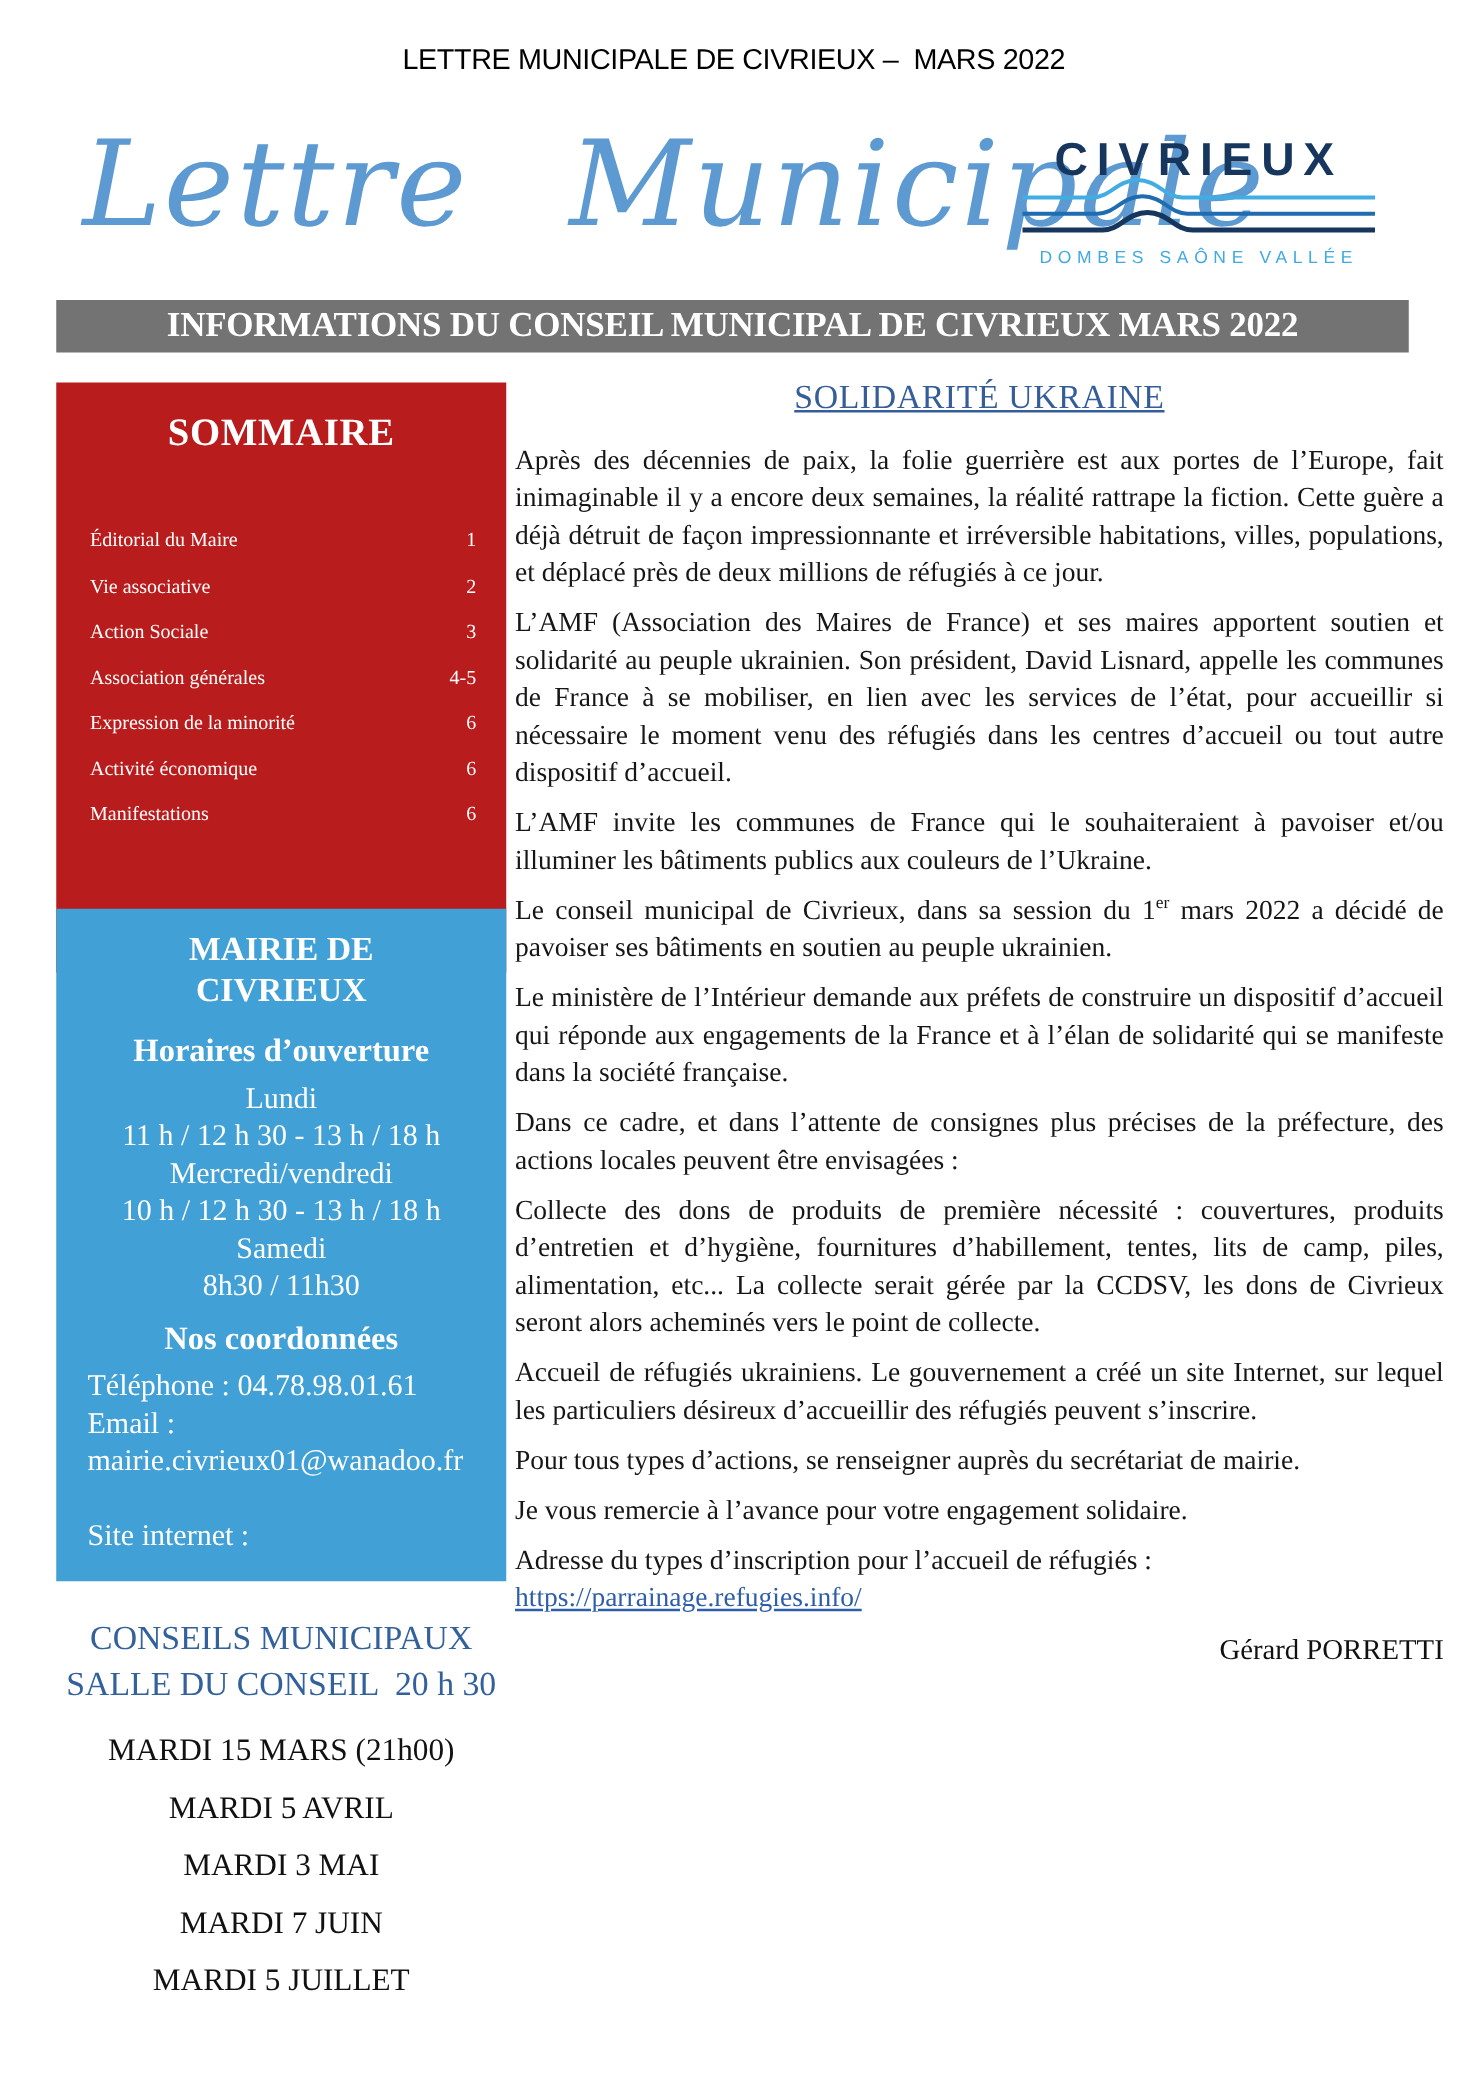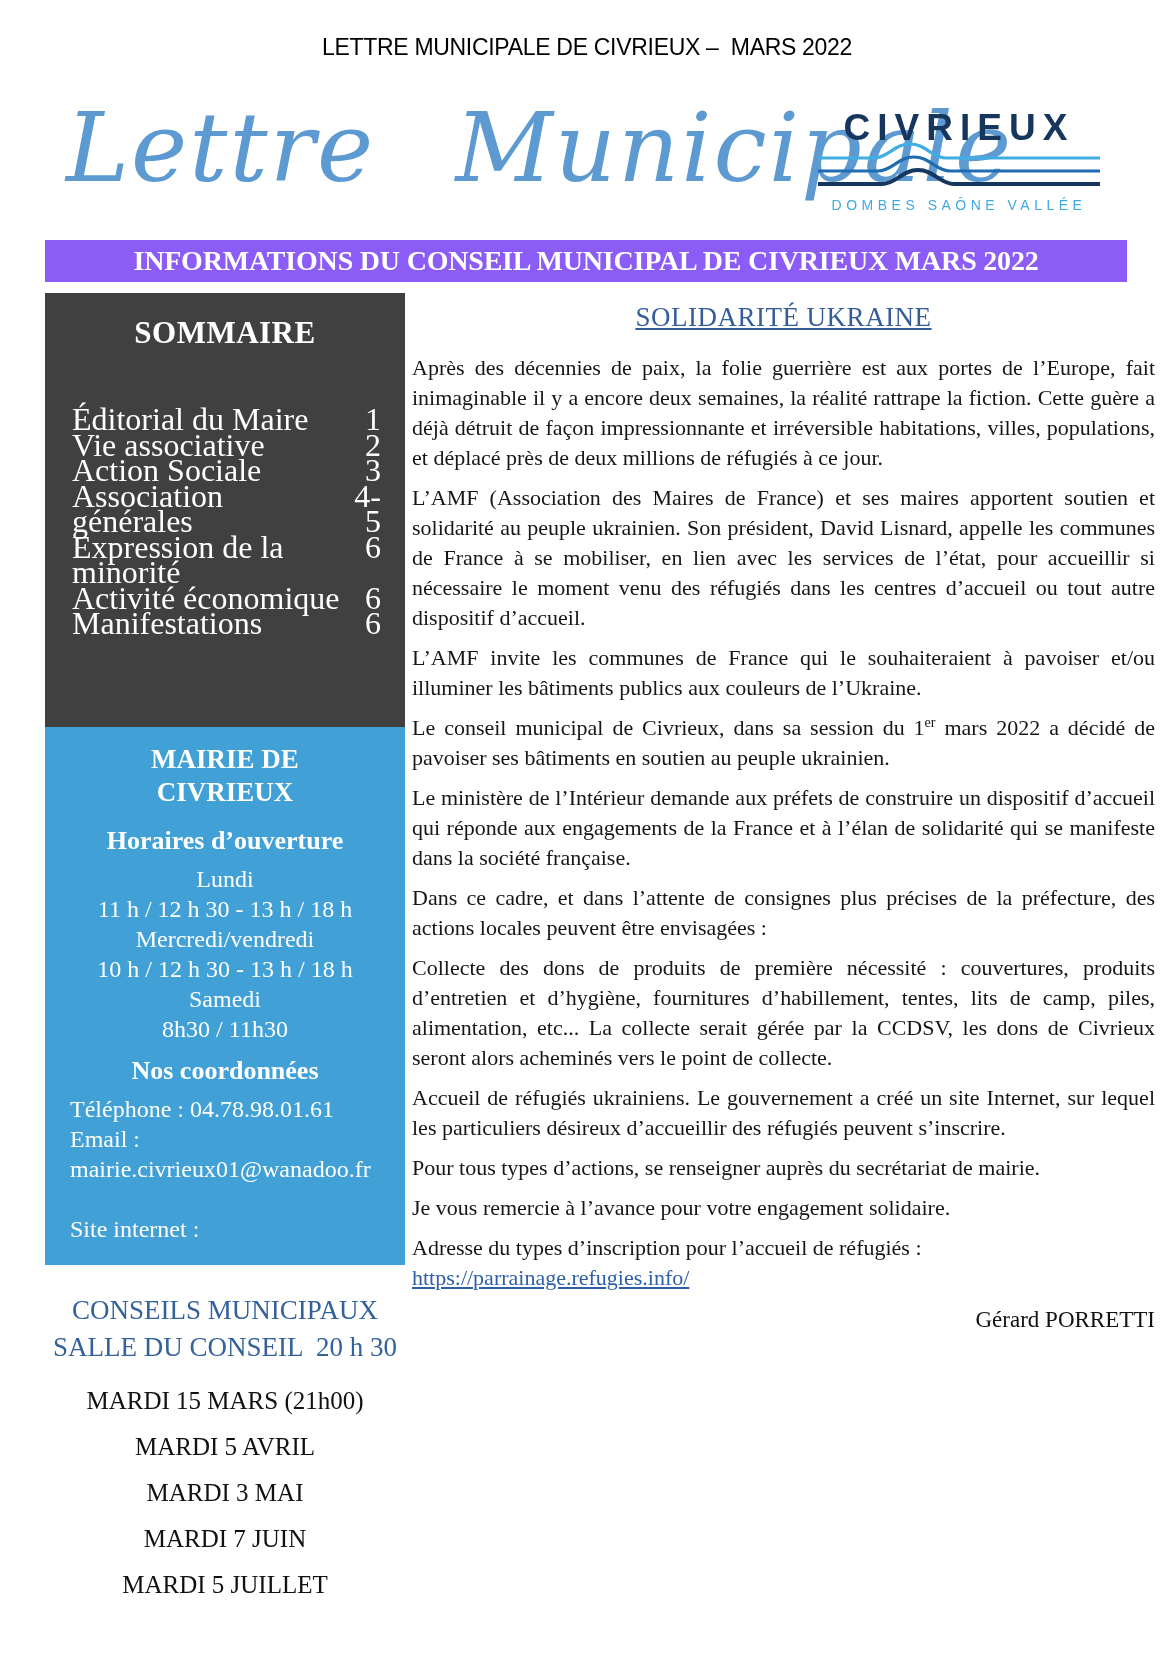--- a/index.html
+++ b/index.html
@@ -32,43 +32,43 @@
     white-space:nowrap;
   }
 
   
   .logo{top:104px;left:808px;width:302px;height:114px;}
   .logo svg{display:block;}
 
   
   .banner{
     top:240px;left:45px;width:1082px;height:42px;
-    background:#8b5cf6;
+    background:#737373;
     display:flex;align-items:center;justify-content:center;
   }
   .banner-text{
     color:#ffffff;font-weight:bold;font-size:28px;
     letter-spacing:-0.2px;
     font-family:"Liberation Serif",serif;
     white-space:nowrap;
   }
 
   
   .sommaire-box{
-    top:293px;left:45px;width:360px;height:472px;
-    background:#404040;color:#fff;box-sizing:border-box;
+    top:306px;left:45px;width:360px;height:472px;
+    background:#b91c1c;color:#fff;box-sizing:border-box;
   }
   .sommaire-title{
     text-align:center;font-weight:bold;font-size:31px;
     padding-top:22px;letter-spacing:0.5px;
   }
   .sommaire-list{
     margin-top:56px;padding:0 24px 0 27px;
-    display:flex;flex-direction:column;
-    font-size:32px;line-height:25.5px;
+    display:flex;flex-direction:column;row-gap:11px;
+    font-size:16px;line-height:25.5px;
   }
   .sommaire-row{display:flex;justify-content:space-between;}
   .sommaire-page{text-align:right;}
 
   .mairie-box{
     top:727px;left:45px;width:360px;height:538px;
     background:#41A0D6;color:#fff;box-sizing:border-box;
     text-align:center;
   }
   .mairie-title{

